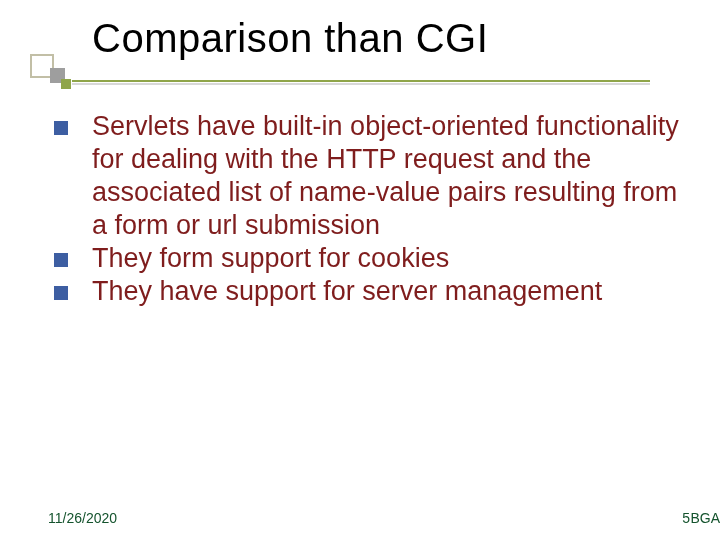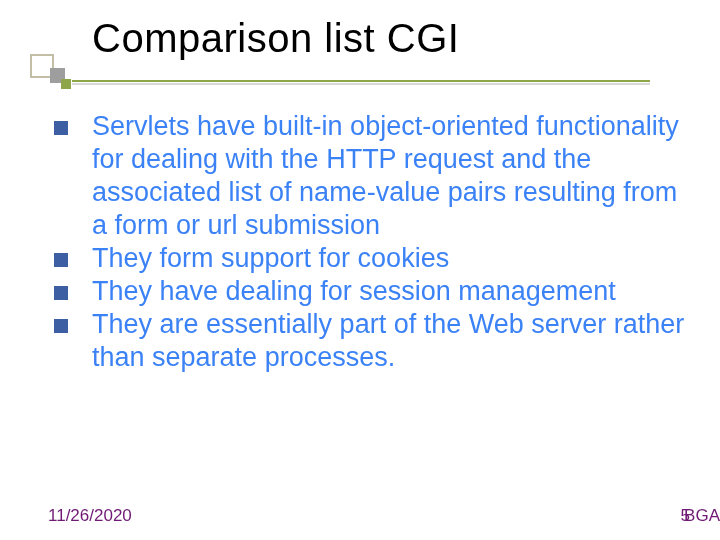--- a/index.html
+++ b/index.html
@@ -101,67 +101,63 @@
     height: 14px;
     background: #3d5ea2;
     margin-top: 11px;
     margin-right: 24px;
     margin-left: 6px;
   }
   .bullet-text {
     flex: 1 1 auto;
     font-size: 27px;
     font-weight: 400;
-    color: #3b82f6;
+    color: #7f1d1d;
   }
   .footer {
     position: absolute;
     bottom: 14px;
     left: 0;
     right: 0;
     height: 20px;
-    font-size: 17px;
-    color: #701a75;
+    font-size: 14px;
+    color: #14532d;
   }
   .footer-date { position: absolute; left: 48px; bottom: 0; }
   .footer-center { position: absolute; left: 0; right: 0; bottom: 0; text-align: right; }
   .footer-page { position: absolute; right: 30px; bottom: 0; }
 </style>
 </head>
 <body>
 
 <div class="slide">
 
   <div class="title-wrap">
-    <div class="title-text">Comparison list CGI</div>
+    <div class="title-text">Comparison than CGI</div>
     <div class="title-decor">
       <div class="sq-outline"></div>
       <div class="sq-gray"></div>
       <div class="sq-green"></div>
     </div>
     <div class="title-rule-shadow"></div>
     <div class="title-rule"></div>
   </div>
 
   <div class="body">
     <div class="bullet-item">
       <div class="bullet-icon"></div>
       <div class="bullet-text">Servlets have built-in object-oriented functionality for dealing with the HTTP request and the associated list of name-value pairs resulting from a form or url submission</div>
     </div>
     <div class="bullet-item">
       <div class="bullet-icon"></div>
       <div class="bullet-text">They form support for cookies</div>
     </div>
     <div class="bullet-item">
       <div class="bullet-icon"></div>
-      <div class="bullet-text">They have dealing for session management</div>
-    </div>
-    <div class="bullet-item">
-      <div class="bullet-icon"></div>
-      <div class="bullet-text">They are essentially part of the Web server rather than separate processes.</div>
+      <div class="bullet-text">They have support for server management</div>
     </div>
   </div>
 
   <div class="footer">
     <div class="footer-date">11/26/2020</div>
     <div class="footer-center">BGA</div>
     <div class="footer-page">5</div>
   </div>
 
 </div>

